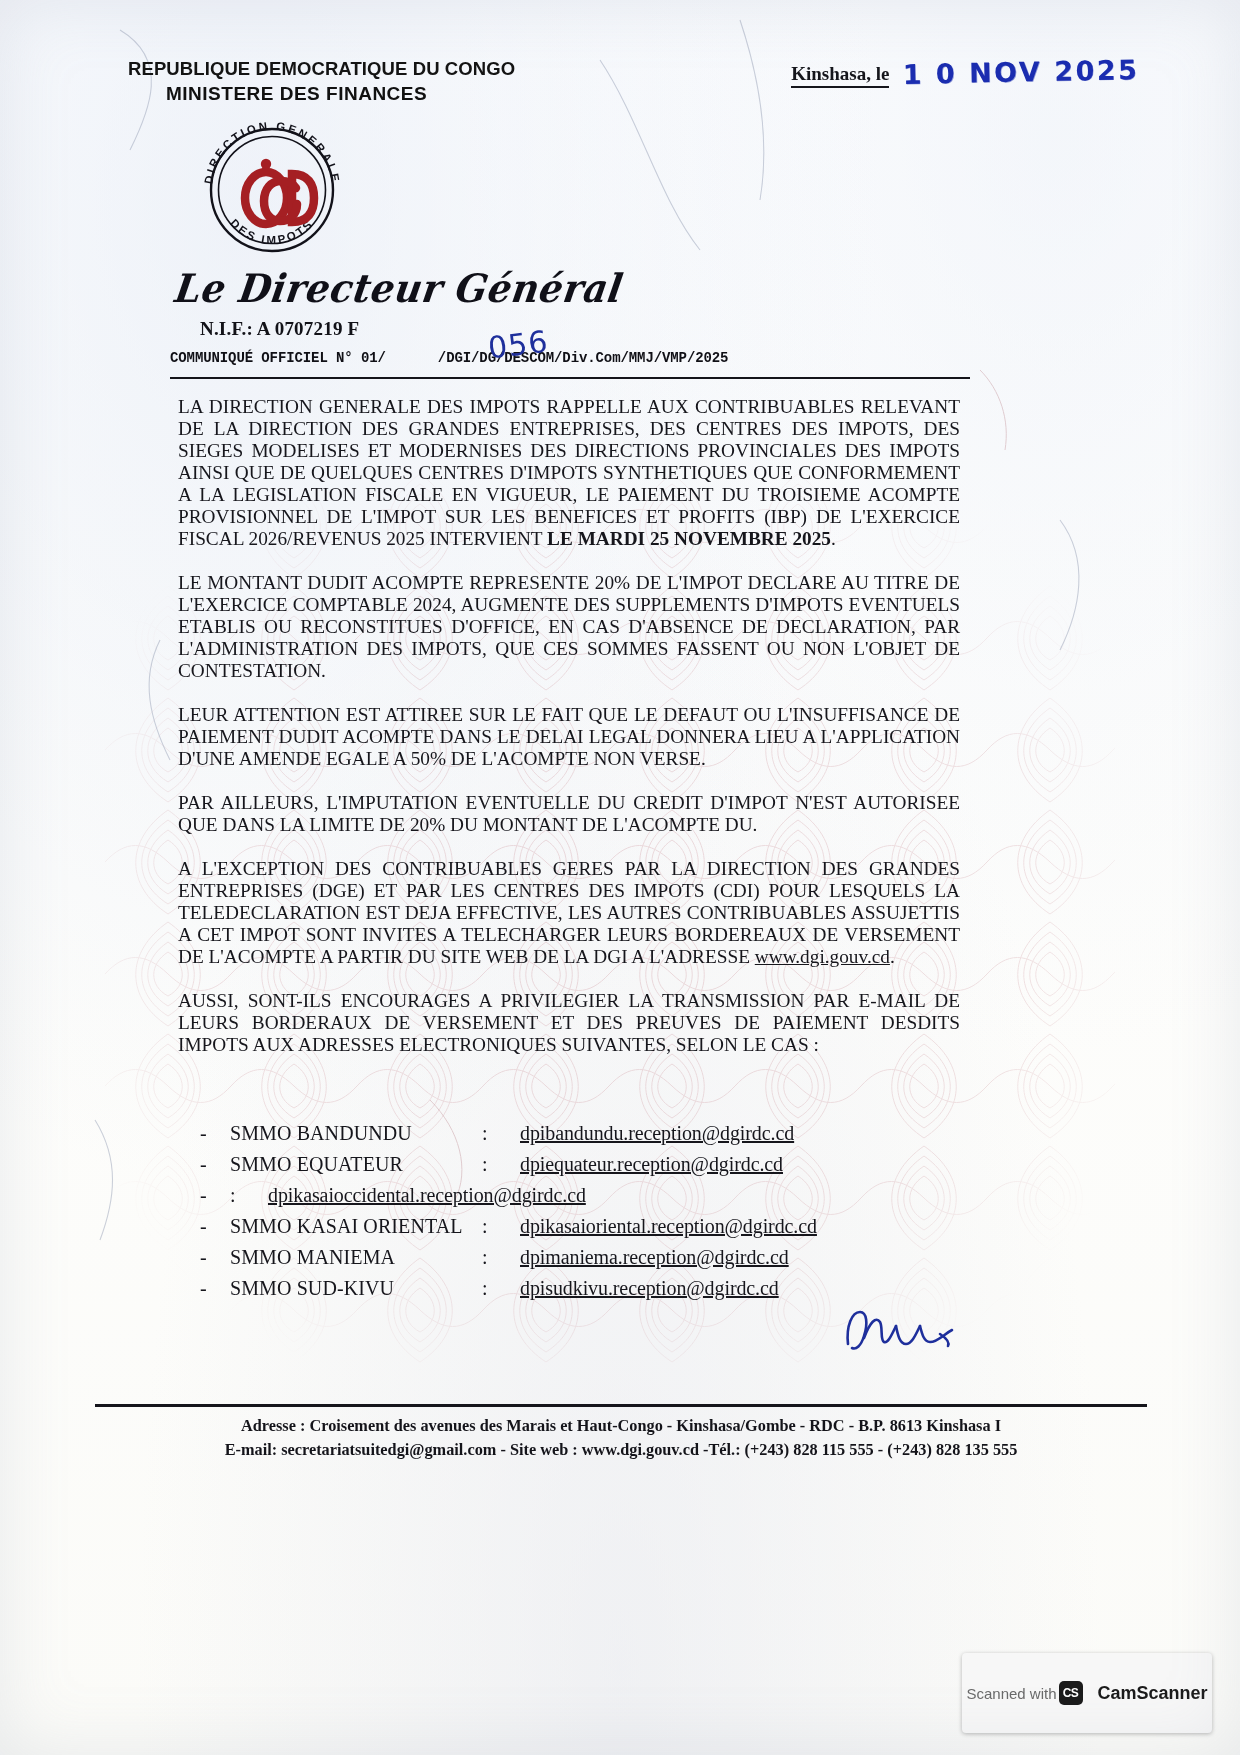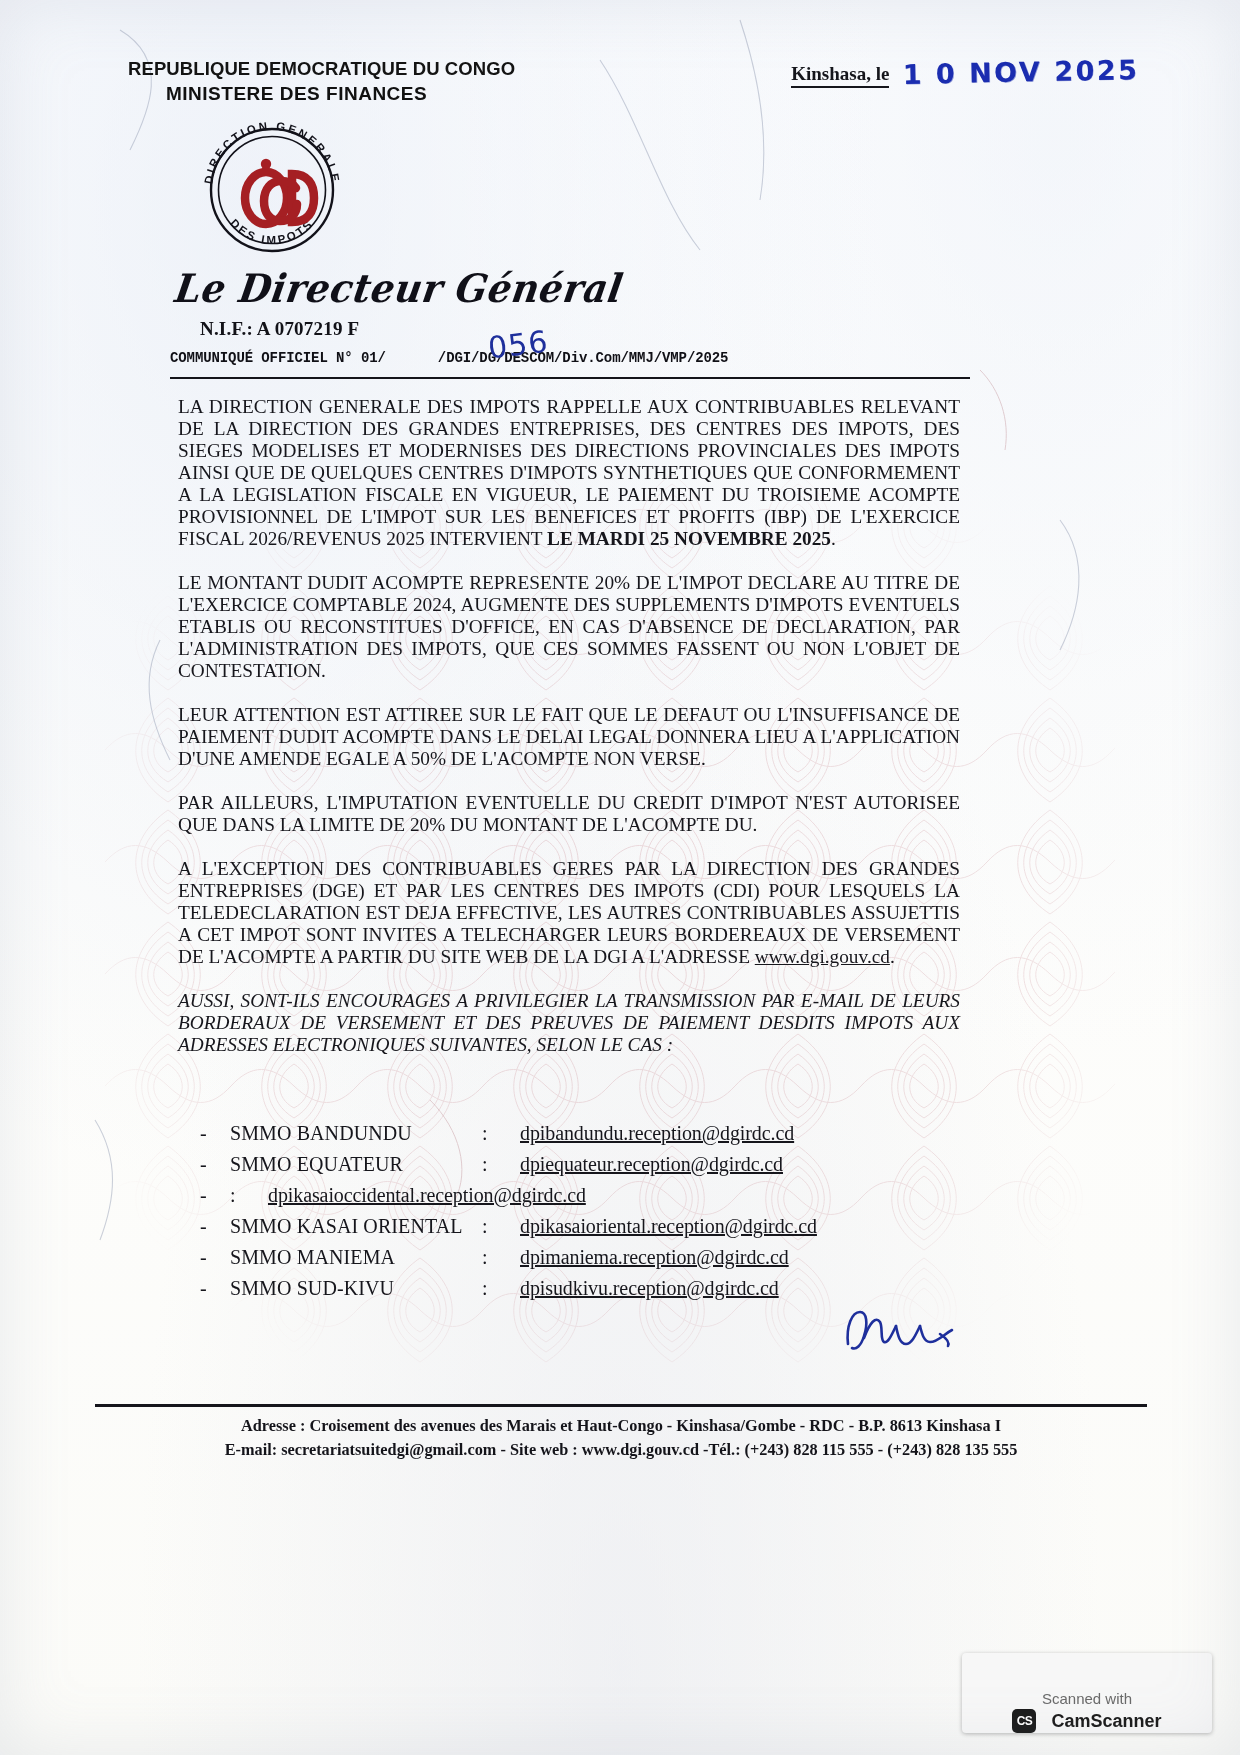--- a/index.html
+++ b/index.html
@@ -86,21 +86,21 @@
   }
 
   
   .body{
     position:absolute;left:178px;top:396px;width:782px;
     font-family:"Liberation Serif",serif;
     font-size:19.3px;line-height:22px;
     color:#16161c;text-align:justify;
   }
   .body p{margin:0 0 22px 0;}
-  .body p:last-child{margin-bottom:16px;font-style:italic;}
+  .body p:last-child{margin-bottom:16px;}
   .bold{font-weight:700;}
   .ulink{text-decoration:underline;}
 
   
   .maillist{position:absolute;left:200px;top:1118px;width:700px;}
   .mrow{display:flex;align-items:baseline;
     font-family:"Liberation Serif",serif;font-size:20px;line-height:31px;color:#16161c;}
   .m-dash{width:30px;flex:0 0 30px;text-align:left;}
   .m-name{width:252px;flex:0 0 252px;letter-spacing:.1px;}
   .m-colon{width:38px;flex:0 0 38px;}
@@ -113,21 +113,21 @@
   .foot-rule{position:absolute;left:95px;top:1404px;width:1052px;height:2.6px;background:#15151b;}
   .footer{position:absolute;left:95px;top:1414px;width:1052px;text-align:center;
     font-family:"Liberation Serif",serif;font-weight:700;font-size:16.3px;
     line-height:24px;color:#14141a;}
 
   
   .cs{
     position:absolute;right:28px;bottom:22px;width:250px;height:80px;
     background:#f7f7f7;border-radius:4px;
     box-shadow:0 1px 4px rgba(0,0,0,.28);
-    display:flex;flex-direction:column;align-items:center;justify-content:flex-end;gap:2px;
+    display:flex;flex-direction:row;align-items:center;justify-content:center;gap:2px;
   }
   .cs-top{font-family:"Liberation Sans",sans-serif;font-size:15px;color:#6a6a6a;}
   .cs-bot{display:flex;align-items:center;gap:15px;}
   .cs-logo{width:24px;height:24px;border-radius:5px;background:#1b1b1b;color:#fff;
     font-family:"Liberation Sans",sans-serif;font-size:12px;font-weight:700;
     display:flex;align-items:center;justify-content:center;letter-spacing:-.5px;}
   .cs-name{font-family:"Liberation Sans",sans-serif;font-size:18px;font-weight:700;color:#1b1b1b;}
 
   
   .pen{position:absolute;pointer-events:none;opacity:.5;}

